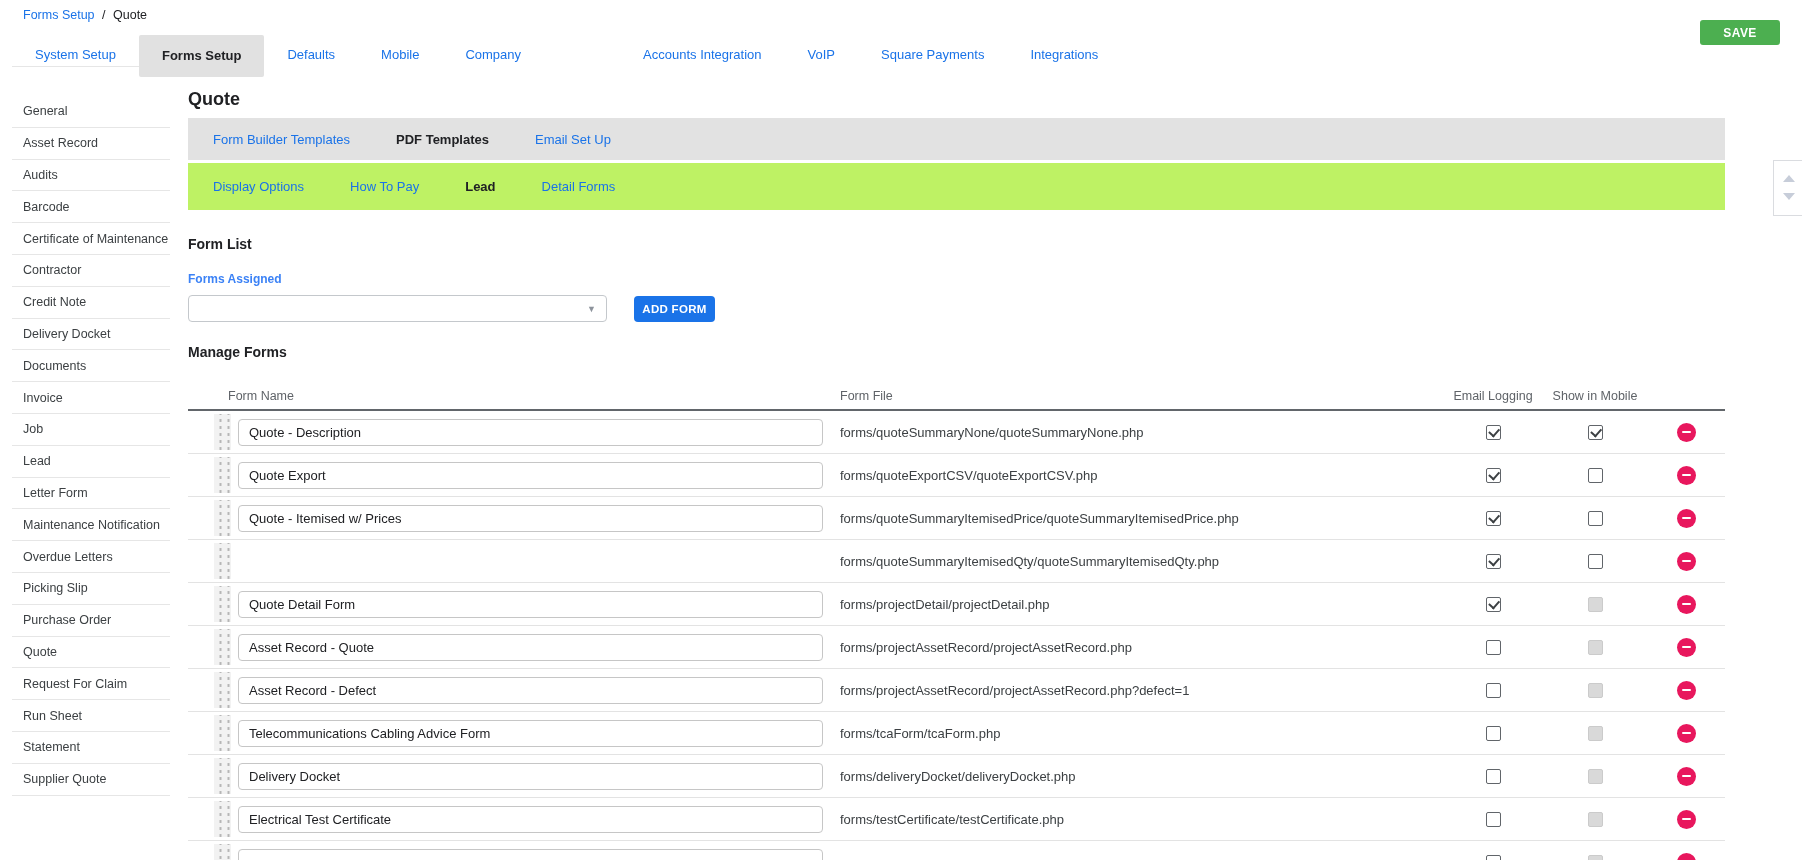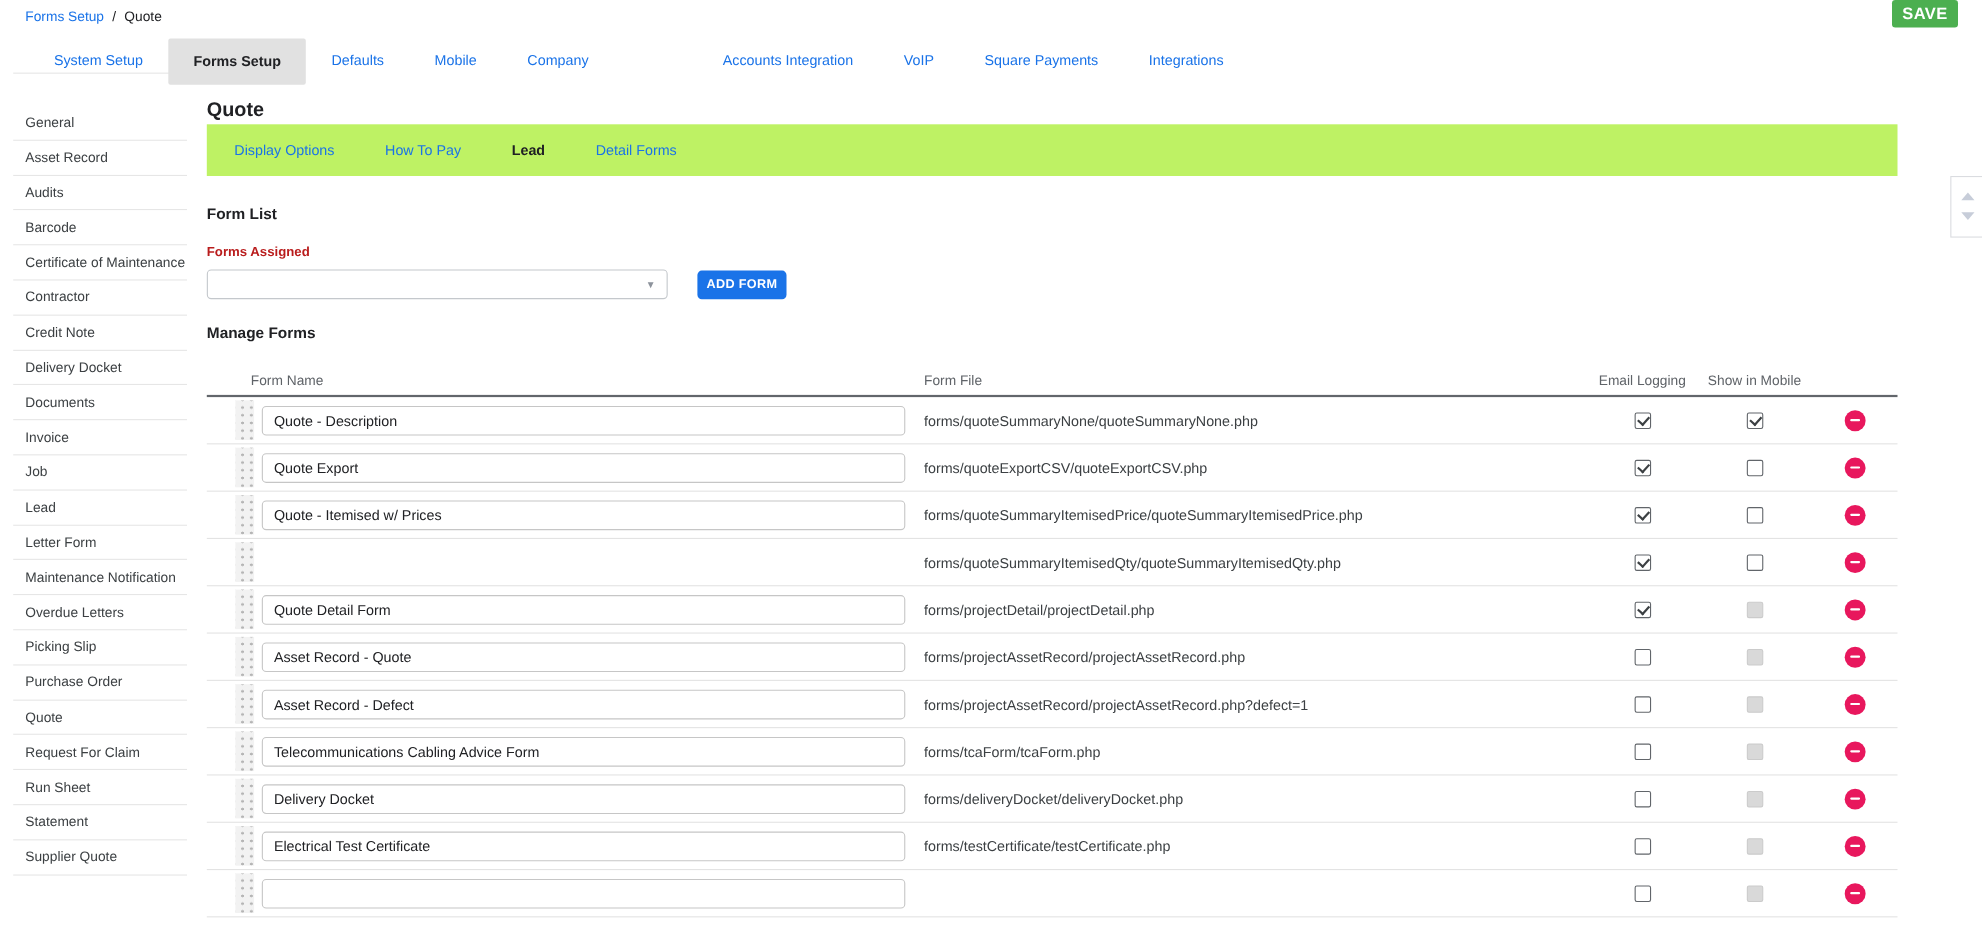--- a/index.html
+++ b/index.html
@@ -7,26 +7,26 @@
   html,body{margin:0;padding:0;background:#fff}
   body{width:1802px;height:860px;overflow:hidden;position:relative;
        font-family:"Liberation Sans",sans-serif;color:#202124;}
 
   
   .topbar{height:35px;position:relative}
   .breadcrumb{position:absolute;left:23px;top:8px;font-size:12.5px;white-space:nowrap}
   .bc-link{color:var(--blue);cursor:pointer}
   .bc-sep{color:#202124;margin:0 4px}
   .bc-current{color:#202124}
-  .save-btn{position:absolute;right:22px;top:0;width:60px;height:25px;background:var(--green);
-            color:#fff;font-size:15px;font-weight:700;border:none;border-radius:3px;
+  .save-btn{position:absolute;right:22px;top:20px;width:80px;height:25px;background:var(--green);
+            color:#fff;font-size:12px;font-weight:700;border:none;border-radius:3px;
             letter-spacing:.4px;cursor:pointer;font-family:inherit}
 
   
-  .toptabs{display:flex;align-items:center;height:31px;padding-left:26px;position:relative;z-index:2}
+  .toptabs{display:flex;align-items:center;height:31px;padding-left:12px;position:relative;z-index:2}
   .toptab{padding:0 23px;height:31px;line-height:40px;font-size:13px;color:var(--blue);
           cursor:pointer;white-space:nowrap}
   .toptab.active{height:42px;line-height:42px;margin-bottom:-11px;background:#e1e1e1;
                  color:#202124;font-weight:700;border-radius:2px}
   .toptab:nth-child(6){margin-left:76px}
 
   
   .content{display:flex;height:794px;position:relative;z-index:1}
   .sidebar{width:170px;flex:none}
   .side-list{list-style:none;margin:0 0 0 12px;padding:29px 0 0 0;width:158px;border-top:1px solid #e6e6e6}
@@ -36,21 +36,21 @@
   .main{margin-left:18px;width:1537px}
   .page-title{margin-top:23px;font-size:18px;font-weight:700;line-height:21px;color:#202124}
 
   .strip{display:flex;align-items:center;padding-left:2px}
   .strip1{margin-top:8px;height:42px;background:#e2e2e2}
   .strip2{margin-top:3px;height:47px;background:#bef264}
   .strip-tab{font-size:13px;color:var(--blue);cursor:pointer;padding:0 23px;white-space:nowrap}
   .strip-tab.active{color:#202124;font-weight:700}
 
   .form-list-h{margin-top:26px;font-size:14px;font-weight:700;line-height:17px}
-  .fa-label{margin-top:19px;font-size:12px;font-weight:700;color:#b91c1c;line-height:14px}
+  .fa-label{margin-top:19px;font-size:12px;font-weight:700;color:#3b82f6;line-height:14px}
   .controls{margin-top:9px;display:flex;align-items:center}
   .select{width:419px;height:27px;border:1px solid #c4c8cc;border-radius:4px;background:#fff;
           position:relative;cursor:pointer}
   .select-value{position:absolute;left:10px;top:6px;font-size:13px;color:#202124}
   .select-arrow{position:absolute;right:10px;top:50%;transform:translateY(-50%);
                 font-size:9px;color:#8d939c;line-height:1}
   .add-form-btn{margin-left:27px;width:81px;height:26px;background:var(--blue);color:#fff;border:none;
                 border-radius:4px;font-size:11.5px;font-weight:700;letter-spacing:.3px;
                 cursor:pointer;font-family:inherit}
 
@@ -140,20 +140,25 @@
         <li class="side-item">Request For Claim</li>
         <li class="side-item">Run Sheet</li>
         <li class="side-item">Statement</li>
         <li class="side-item">Supplier Quote</li>
       </ul>
   </div>
 
   <div class="main">
     <div class="page-title">Quote</div>
 
+    <div class="strip strip1">
+        <div class="strip-tab">Form Builder Templates</div>
+        <div class="strip-tab active">PDF Templates</div>
+        <div class="strip-tab">Email Set Up</div>
+      </div>
     <div class="strip strip2">
         <div class="strip-tab">Display Options</div>
         <div class="strip-tab">How To Pay</div>
         <div class="strip-tab active">Lead</div>
         <div class="strip-tab">Detail Forms</div>
       </div>
 
     <div class="form-list-h">Form List</div>
     <div class="fa-label">Forms Assigned</div>
 

